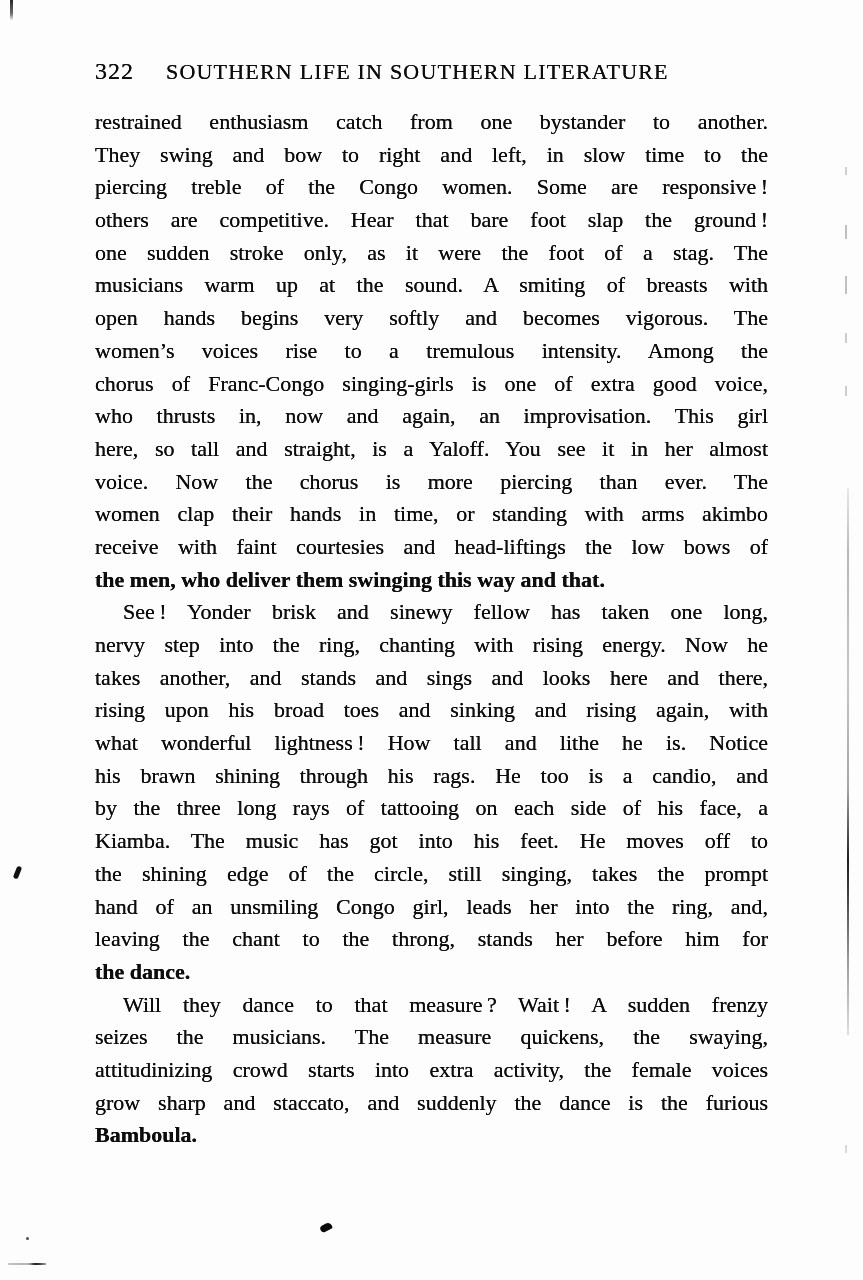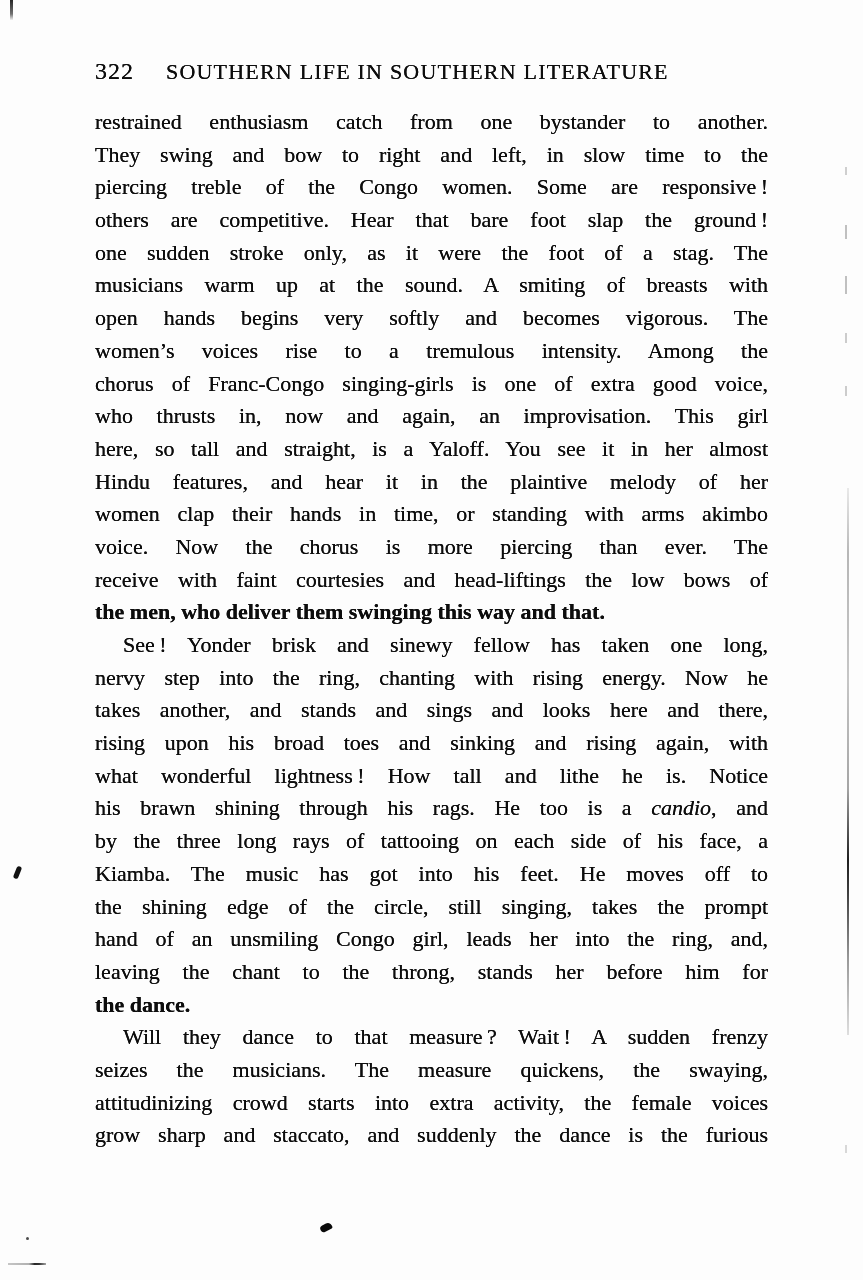--- a/index.html
+++ b/index.html
@@ -18,29 +18,29 @@
   }
   
   .running-header {
     position: absolute;
     left: 95px;
     top: 58px;
     width: 673px;
     display: flex;
     align-items: baseline;
     text-shadow: 0 0 0.4px currentColor;
+    gap: 32px;
   }
   .page-number {
     font-size: 24px;
     letter-spacing: 1px;
   }
   .header-title {
     font-size: 22px;
     letter-spacing: 1.2px;
-    margin-left: 32px;
     white-space: nowrap;
   }
   
   .text-block {
     position: absolute;
     left: 95px;
     top: 106px;
     width: 673px;
     font-size: 22px;
     text-shadow: 0 0 0.45px currentColor;
@@ -54,21 +54,20 @@
     white-space: normal;
   }
   .line.last {
     text-align-last: left;
     font-weight: bold;
   }
   .line.indent {
     text-indent: 28px;
   }
   .italic {
-    font-style: italic;
   }
   
   .artifact { position: absolute; pointer-events: none; }
   .top-left-edge-line {
     left: 10px; top: 0; width: 3px; height: 20px;
     background: linear-gradient(180deg, rgba(0,0,0,0.85), rgba(0,0,0,0.55) 70%, rgba(0,0,0,0.05));
   }
   .left-margin-mark {
     left: 15px; top: 866px; width: 5px; height: 13px;
     background: #111; border-radius: 3px;
@@ -122,41 +121,41 @@
     <div class="line">They swing and bow to right and left, in slow time to the</div>
     <div class="line">piercing treble of the Congo women. Some are responsive !</div>
     <div class="line">others are competitive. Hear that bare foot slap the ground !</div>
     <div class="line">one sudden stroke only, as it were the foot of a stag. The</div>
     <div class="line">musicians warm up at the sound. A smiting of breasts with</div>
     <div class="line">open hands begins very softly and becomes vigorous. The</div>
     <div class="line">women’s voices rise to a tremulous intensity. Among the</div>
     <div class="line">chorus of Franc-Congo singing-girls is one of extra good voice,</div>
     <div class="line">who thrusts in, now and again, an improvisation. This girl</div>
     <div class="line">here, so tall and straight, is a Yaloff. You see it in her almost</div>
-    <div class="line">Hindu features, and hear it in the plaintive melody of her</div>
+    <div class="line">voice. Now the chorus is more piercing than ever. The</div>
     <div class="line">women clap their hands in time, or standing with arms akimbo</div>
-    <div class="line">voice. Now the chorus is more piercing than ever. The</div>
     <div class="line">receive with faint courtesies and head-liftings the low bows of</div>
     <div class="line last">the men, who deliver them swinging this way and that.</div>
     <div class="line indent">See ! Yonder brisk and sinewy fellow has taken one long,</div>
     <div class="line">nervy step into the ring, chanting with rising energy. Now he</div>
     <div class="line">takes another, and stands and sings and looks here and there,</div>
     <div class="line">rising upon his broad toes and sinking and rising again, with</div>
     <div class="line">what wonderful lightness ! How tall and lithe he is. Notice</div>
     <div class="line"><span>his brawn shining through his rags. He too is a </span><span class="italic">candio</span><span>, and</span></div>
     <div class="line">by the three long rays of tattooing on each side of his face, a</div>
     <div class="line">Kiamba. The music has got into his feet. He moves off to</div>
     <div class="line">the shining edge of the circle, still singing, takes the prompt</div>
     <div class="line">hand of an unsmiling Congo girl, leads her into the ring, and,</div>
     <div class="line">leaving the chant to the throng, stands her before him for</div>
     <div class="line last">the dance.</div>
     <div class="line indent">Will they dance to that measure ? Wait ! A sudden frenzy</div>
     <div class="line">seizes the musicians. The measure quickens, the swaying,</div>
     <div class="line">attitudinizing crowd starts into extra activity, the female voices</div>
     <div class="line">grow sharp and staccato, and suddenly the dance is the furious</div>
+    <div class="line last">Bamboula.</div>
   </div>
 
   <div class="artifact top-left-edge-line"></div>
   <div class="artifact left-margin-mark"></div>
   <div class="artifact bottom-left-dot"></div>
   <div class="artifact bottom-left-line"></div>
   <div class="artifact bottom-center-mark"></div>
   <div class="artifact right-edge-line"></div>
   <div class="artifact dash dash-1"></div>
   <div class="artifact dash dash-2"></div>

